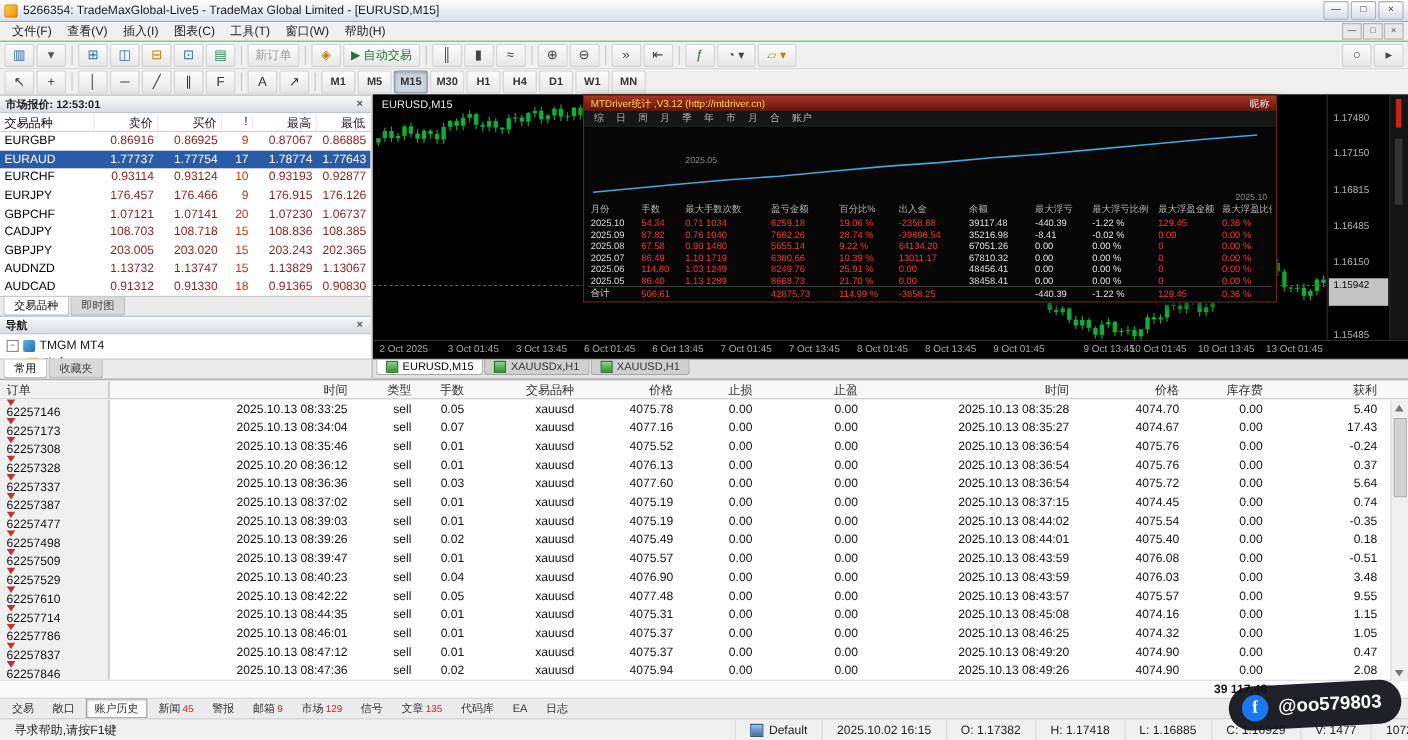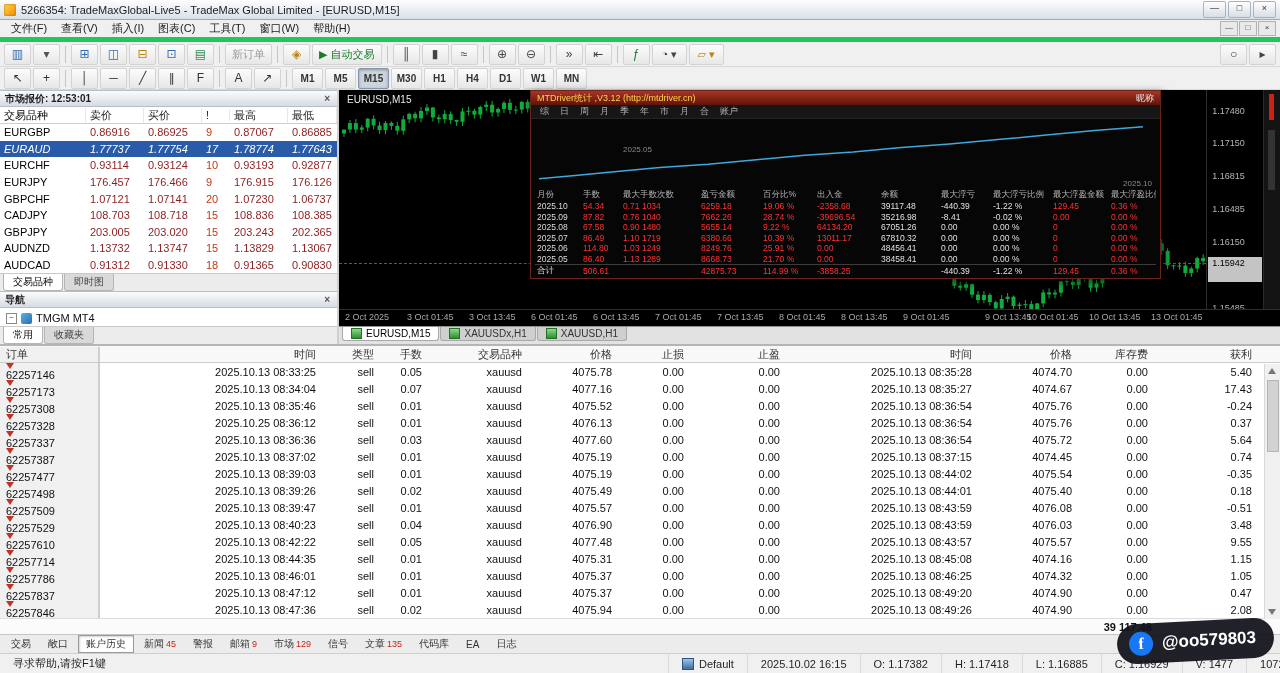--- a/index.html
+++ b/index.html
@@ -5,21 +5,21 @@
 html,body{margin:0;padding:0;}
 body{width:1280px;height:673px;overflow:hidden;background:#d4d0c8;font-family:"Liberation Sans","DejaVu Sans",sans-serif;font-size:11px;color:#111;}
 #app{position:relative;width:1280px;height:673px;display:flex;flex-direction:column;background:#f0f0f0;}
 
 .titlebar{flex:0 0 19px;display:flex;align-items:center;gap:5px;padding:0 4px;background:linear-gradient(#fdfdfe,#d9e0ea);border-bottom:1px solid #9daabb;}
 .appicon{width:12px;height:12px;border-radius:2px;background:linear-gradient(135deg,#ffd34d,#ef8c00);box-shadow:inset 0 0 2px #9a5b00;}
 .tb-title{font-size:11px;color:#1c1c1c;white-space:nowrap;overflow:hidden;}
 .winbtns{margin-left:auto;display:flex;gap:2px;}
 .wb{width:21px;height:15px;border:1px solid #a9b3c0;background:linear-gradient(#ffffff,#d8dde5);font-size:9px;line-height:13px;text-align:center;color:#333;border-radius:2px;}
 
-.menubar{flex:0 0 17px;display:flex;align-items:center;background:#f0f0f0;border-bottom:5px solid #22c55e;padding:0 4px;}
+.menubar{flex:0 0 17px;display:flex;align-items:center;background:#f0f0f0;border-bottom:1px solid #22c55e;padding:0 4px;}
 .mitem{padding:1px 7px;color:#1c1c1c;white-space:nowrap;}
 .mdibtns{margin-left:auto;display:flex;gap:1px;}
 .mdib{width:16px;height:13px;border:1px solid #b2b2b2;background:#e9e9e9;font-size:8px;line-height:11px;text-align:center;color:#444;}
 
 .tb{flex:0 0 24px;display:flex;align-items:center;background:#f0f0f0;border-bottom:1px solid #d8d8d8;padding:0 3px;}
 .tb2{flex-basis:22px;}
 .tbtn{min-width:21px;height:19px;padding:0 2px;display:flex;align-items:center;justify-content:center;font-size:12px;border:1px solid #d3d3d3;background:linear-gradient(#fcfcfc,#e7e7e7);border-radius:2px;margin:0 1px;white-space:nowrap;}
 .tbtn.wide{padding:0 6px;font-size:11px;}
 .tbtn.tf{font-size:10px;font-weight:bold;color:#333;min-width:25px;}
 .tbtn.tf.active{background:#ccd4dd;border-color:#8696a8;box-shadow:inset 0 1px 3px rgba(0,0,0,.3);}
@@ -27,24 +27,24 @@
 .tbspacer{flex:1;}
 
 .main{flex:1 1 auto;display:flex;min-height:0;}
 .left{flex:0 0 337px;display:flex;flex-direction:column;background:#f0f0f0;border-right:2px solid #cfcfcf;min-height:0;}
 .ptitle{flex:0 0 15px;display:flex;align-items:center;padding:0 5px;background:linear-gradient(#fafbfc,#d7dce3);border-top:1px solid #b6bec8;border-bottom:1px solid #b6bec8;font-weight:bold;font-size:10px;color:#1d1d1d;}
 .pclose{margin-left:auto;font-size:10px;color:#555;line-height:1;padding:0 2px;}
 .mw-table{display:flex;flex-direction:column;background:#fff;overflow:hidden;}
 .mwrow{display:grid;grid-template-columns:86px 58px 58px 28px 58px minmax(0,1fr);flex:0 0 16.6px;height:16.6px;align-items:center;}
 .mwhead{background:#fff;border-bottom:1px solid #cfcfcf;flex:0 0 16px;height:16px;}
 .mwhead .mwc{color:#222;border-right:1px solid #e8e8e8;}
-.mwc{padding:0 4px;text-align:left;font-size:11px;color:#8b1e1e;white-space:nowrap;overflow:hidden;}
+.mwc{padding:0 4px;text-align:right;font-size:11px;color:#8b1e1e;white-space:nowrap;overflow:hidden;}
 .mwc.sym{text-align:left;color:#000;}
 .mwc.spread{color:#c23b10;}
-.mwrow.sel{background:#2a5ba8;font-style:italic;}
+.mwrow.sel{background:#2a5ba8;}
 .mwrow.sel .mwc{color:#fff;}
 .mw-rows{flex:1;overflow:hidden;display:flex;flex-direction:column;}
 .ptabs{flex:0 0 17px;display:flex;align-items:flex-start;background:#ececec;border-top:1px solid #c9c9c9;padding:0 3px;gap:1px;}
 .ptab{padding:1px 9px;font-size:10px;background:#d9d9d9;border:1px solid #b5b5b5;border-top:none;color:#444;border-radius:0 0 3px 3px;}
 .ptab.active{background:#fff;color:#000;}
 .nav-body{flex:1;background:#fff;padding-top:2px;min-height:0;}
 .trowi{display:flex;align-items:center;height:16px;gap:4px;padding-left:6px;}
 .trowi.child{padding-left:24px;}
 .texp{width:9px;height:9px;border:1px solid #888;font-size:8px;line-height:7px;text-align:center;color:#444;background:#fff;flex:0 0 9px;}
 .ticon{width:11px;height:11px;border-radius:2px;flex:0 0 11px;}
@@ -858,21 +858,21 @@
           <div class="tcell">4075.52</div>
           <div class="tcell">0.00</div>
           <div class="tcell">0.00</div>
           <div class="tcell">2025.10.13 08:36:54</div>
           <div class="tcell">4075.76</div>
           <div class="tcell">0.00</div>
           <div class="tcell profit">-0.24</div>
         </div>
         <div class="tgrid trow">
           <div class="tcell left"><span class="ordicon"></span>62257328</div>
-          <div class="tcell">2025.10.25 08:36:12</div>
+          <div class="tcell">2025.10.20 08:36:12</div>
           <div class="tcell">sell</div>
           <div class="tcell">0.01</div>
           <div class="tcell">xauusd</div>
           <div class="tcell">4076.13</div>
           <div class="tcell">0.00</div>
           <div class="tcell">0.00</div>
           <div class="tcell">2025.10.13 08:36:54</div>
           <div class="tcell">4075.76</div>
           <div class="tcell">0.00</div>
           <div class="tcell profit">0.37</div>

